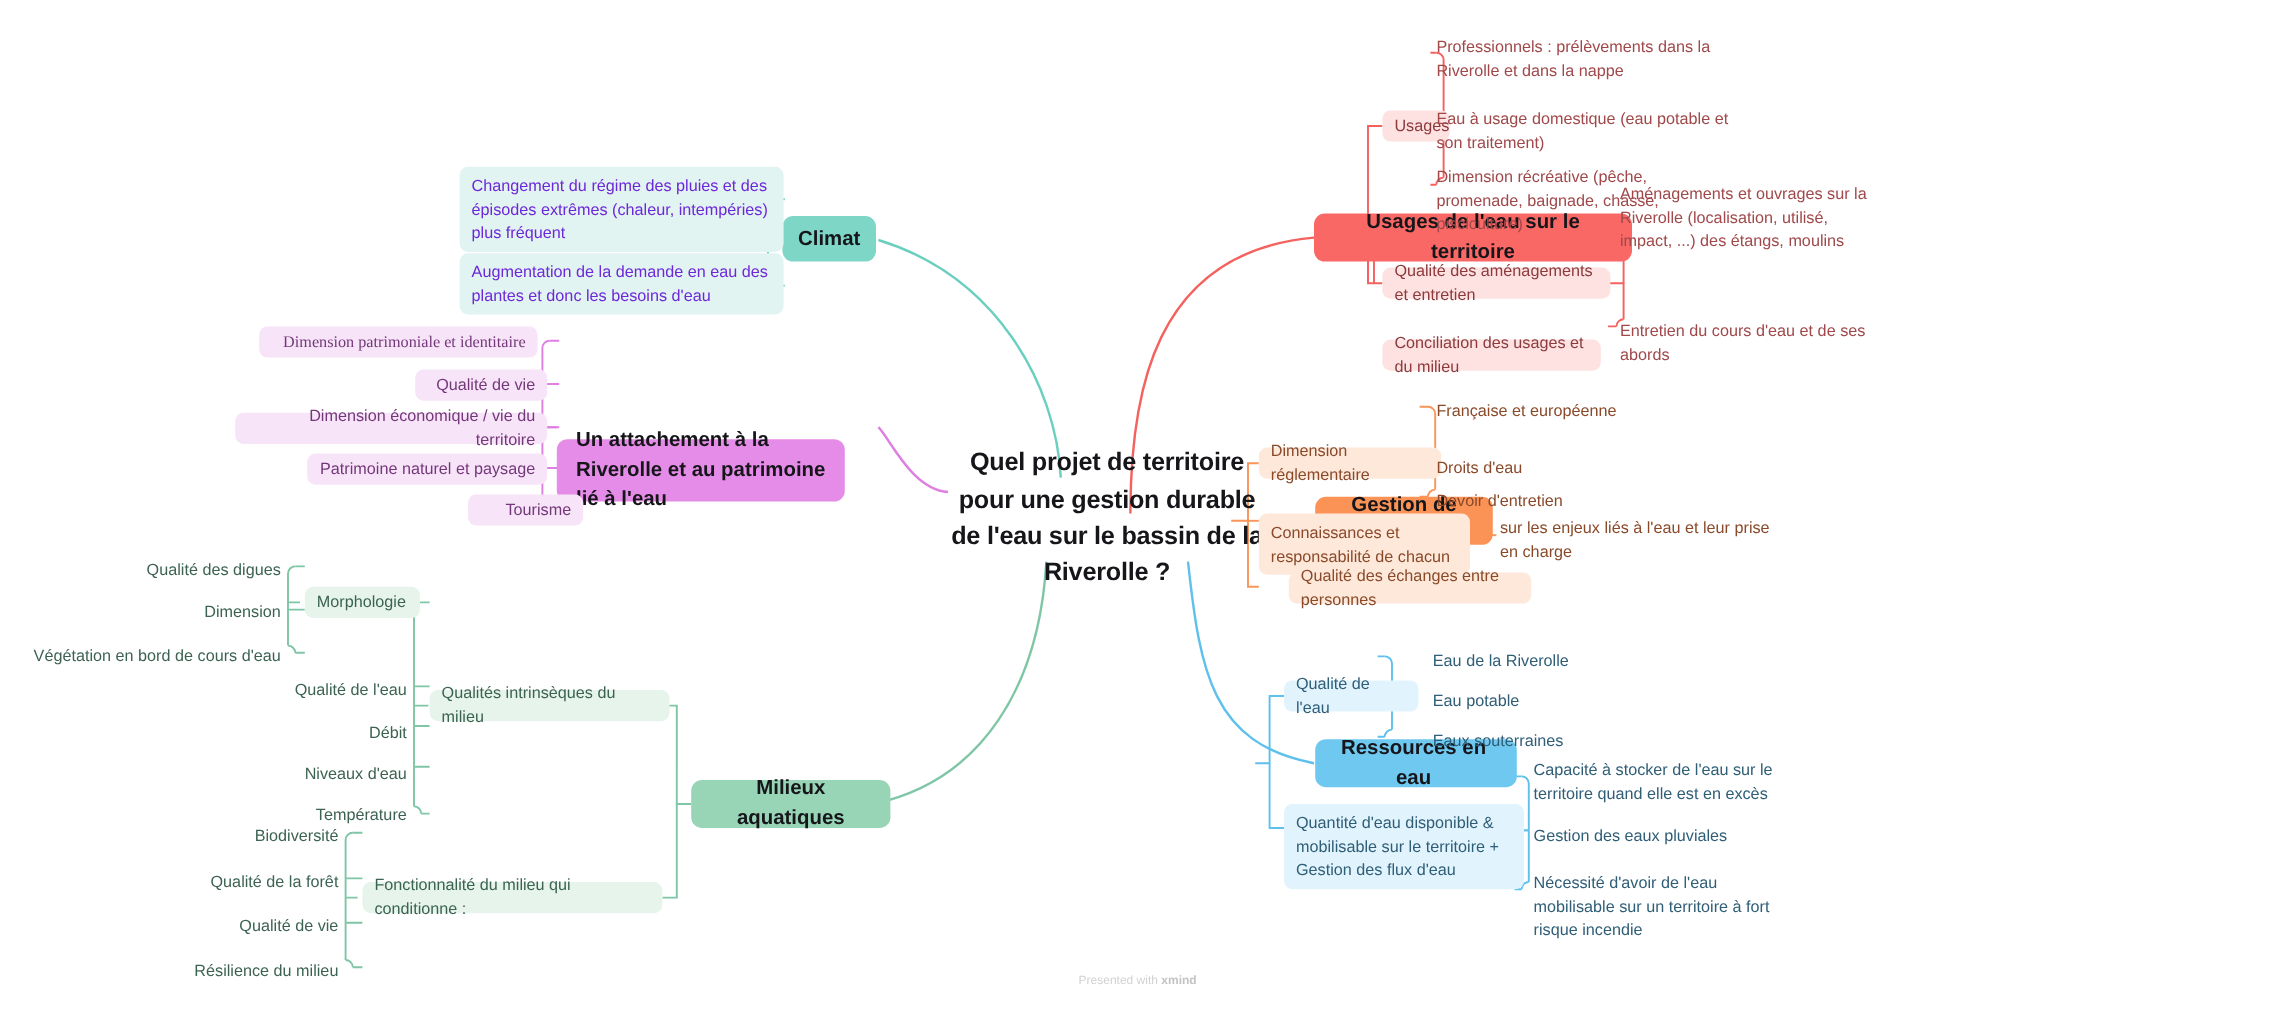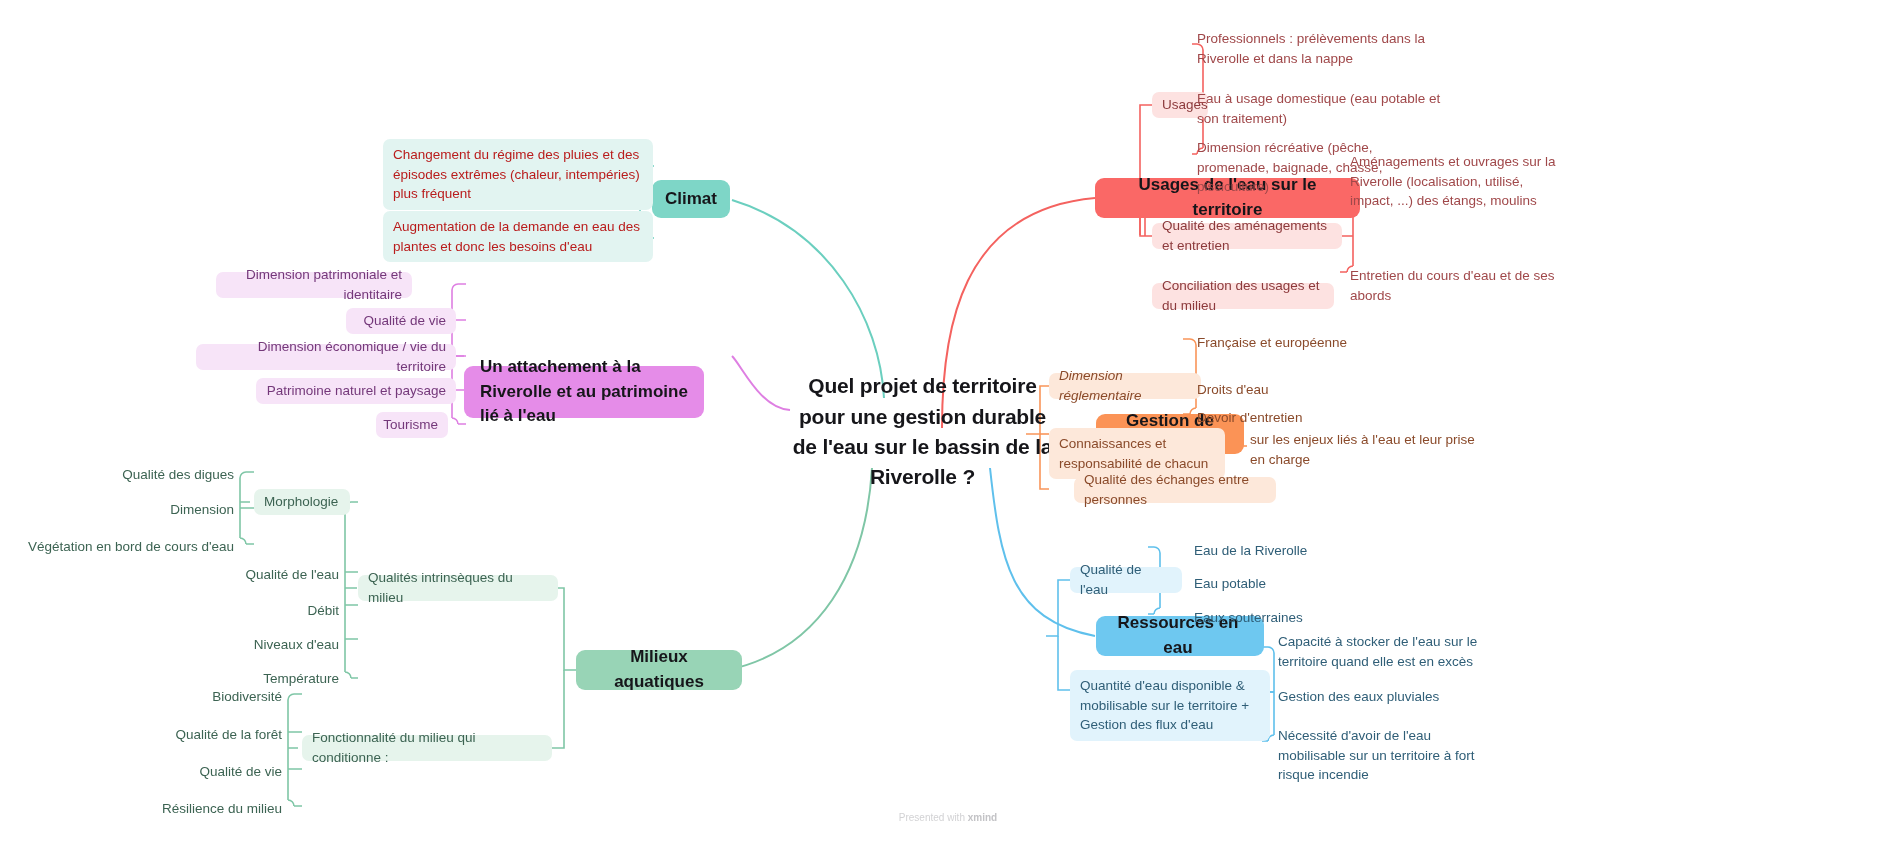--- a/index.html
+++ b/index.html
@@ -63,21 +63,21 @@
     font-size: 13.5px;
     border-radius: 7px;
     padding: 6px 10px;
     font-weight: normal;
   }
   .sub.red    { background: #FDE2E1; color: #8C3A3C; }
   .sub.orange { background: #FDE8DA; color: #8A4A2A; }
   .sub.blue   { background: #E1F3FC; color: #2F5E77; }
   .sub.green  { background: #E6F4EC; color: #3C6352; }
   .sub.purple { background: #F7E4F8; color: #74387A; }
-  .sub.teal   { background: #E2F4F1; color: #b91c1c; }
+  .sub.teal   { background: #E2F4F1; color: #6d28d9; }
 
   
   .leaf {
     font-size: 13.5px;
     padding: 4px 2px;
     background: transparent;
     font-weight: normal;
   }
   .leaf.red    { color: #A0484A; }
   .leaf.orange { color: #8A4A2A; }
@@ -174,29 +174,29 @@
   <div class="node central" style="left:790px; top:374px; width:265px; height:116px;">Quel projet de territoire pour une gestion durable de l'eau sur le bassin de la Riverolle ?</div>
 
   <div class="node main teal" style="left:652px; top:180px; width:78px; height:38px;">Climat</div>
 
   <div class="node sub teal align-left" style="left:383px; top:139px; width:270px; min-height:54px;">Changement du régime des pluies et des épisodes extrêmes (chaleur, intempéries) plus fréquent</div>
 
   <div class="node sub teal align-left" style="left:383px; top:211px; width:270px; min-height:42px;">Augmentation de la demande en eau des plantes et donc les besoins d'eau</div>
 
   <div class="node main purple align-left" style="left:464px; top:330px; width:240px; height:52px; justify-content:flex-start; text-align:left;margin-top:36px;">Un attachement à la Riverolle et au patrimoine lié à l'eau</div>
 
-  <div class="node sub purple align-right" style="left:216px; top:272px; width:196px; height:26px;">Dimension patrimoniale et identitaire</div>
+  <div class="node sub purple align-right" style="left:216px; top:272px; width:232px; height:26px;font-family:Liberation Serif, serif;">Dimension patrimoniale et identitaire</div>
 
   <div class="node sub purple align-right" style="left:346px; top:308px; width:110px; height:26px;">Qualité de vie</div>
 
   <div class="node sub purple align-right" style="left:196px; top:344px; width:260px; height:26px;">Dimension économique / vie du territoire</div>
 
   <div class="node sub purple align-right" style="left:256px; top:378px; width:200px; height:26px;">Patrimoine naturel et paysage</div>
 
-  <div class="node sub purple align-right" style="left:376px; top:412px; width:72px; height:26px;">Tourisme</div>
+  <div class="node sub purple align-right" style="left:390px; top:412px; width:96px; height:26px;">Tourisme</div>
 
   <div class="node main red" style="left:1095px; top:178px; width:265px; height:40px; justify-content:center;">Usages de l'eau sur le territoire</div>
 
   <div class="node sub red align-left" style="left:1152px; top:92px; width:56px; height:26px;">Usages</div>
 
   <div class="node leaf red align-left" style="left:1195px; top:25px; width:250px; min-height:40px;">Professionnels : prélèvements dans la Riverolle et dans la nappe</div>
 
   <div class="node leaf red align-left" style="left:1195px; top:85px; width:250px; min-height:40px;">Eau à usage domestique (eau potable et son traitement)</div>
 
   <div class="node leaf red align-left" style="left:1195px; top:134px; width:250px; min-height:40px;">Dimension récréative (pêche, promenade, baignade, chasse, pisciculture)</div>
@@ -204,21 +204,21 @@
   <div class="node sub red align-left" style="left:1152px; top:223px; width:190px; height:26px;">Qualité des aménagements et entretien</div>
 
   <div class="node leaf red align-left" style="left:1348px; top:148px; width:215px; min-height:56px;">Aménagements et ouvrages sur la Riverolle (localisation, utilisé, impact, ...) des étangs, moulins</div>
 
   <div class="node leaf red align-left" style="left:1348px; top:262px; width:250px; min-height:22px;">Entretien du cours d'eau et de ses abords</div>
 
   <div class="node sub red align-left" style="left:1152px; top:283px; width:182px; height:26px;">Conciliation des usages et du milieu</div>
 
   <div class="node main orange" style="left:1096px; top:414px; width:148px; height:40px;">Gestion de l'eau</div>
 
-  <div class="node sub orange align-left" style="left:1049px; top:373px; width:152px; height:26px;font-style:italic;">Dimension réglementaire</div>
+  <div class="node sub orange align-left" style="left:1049px; top:373px; width:152px; height:26px;">Dimension réglementaire</div>
 
   <div class="node leaf orange align-left" style="left:1195px; top:329px; width:200px; min-height:22px;">Française et européenne</div>
 
   <div class="node leaf orange align-left" style="left:1195px; top:376px; width:200px; min-height:22px;">Droits d'eau</div>
 
   <div class="node leaf orange align-left" style="left:1195px; top:404px; width:200px; min-height:22px;">Devoir d'entretien</div>
 
   <div class="node sub orange align-left" style="left:1049px; top:428px; width:176px; min-height:46px;">Connaissances et responsabilité de chacun</div>
 
   <div class="node leaf orange align-left" style="left:1248px; top:426px; width:230px; min-height:40px;">sur les enjeux liés à l'eau et leur prise en charge</div>

